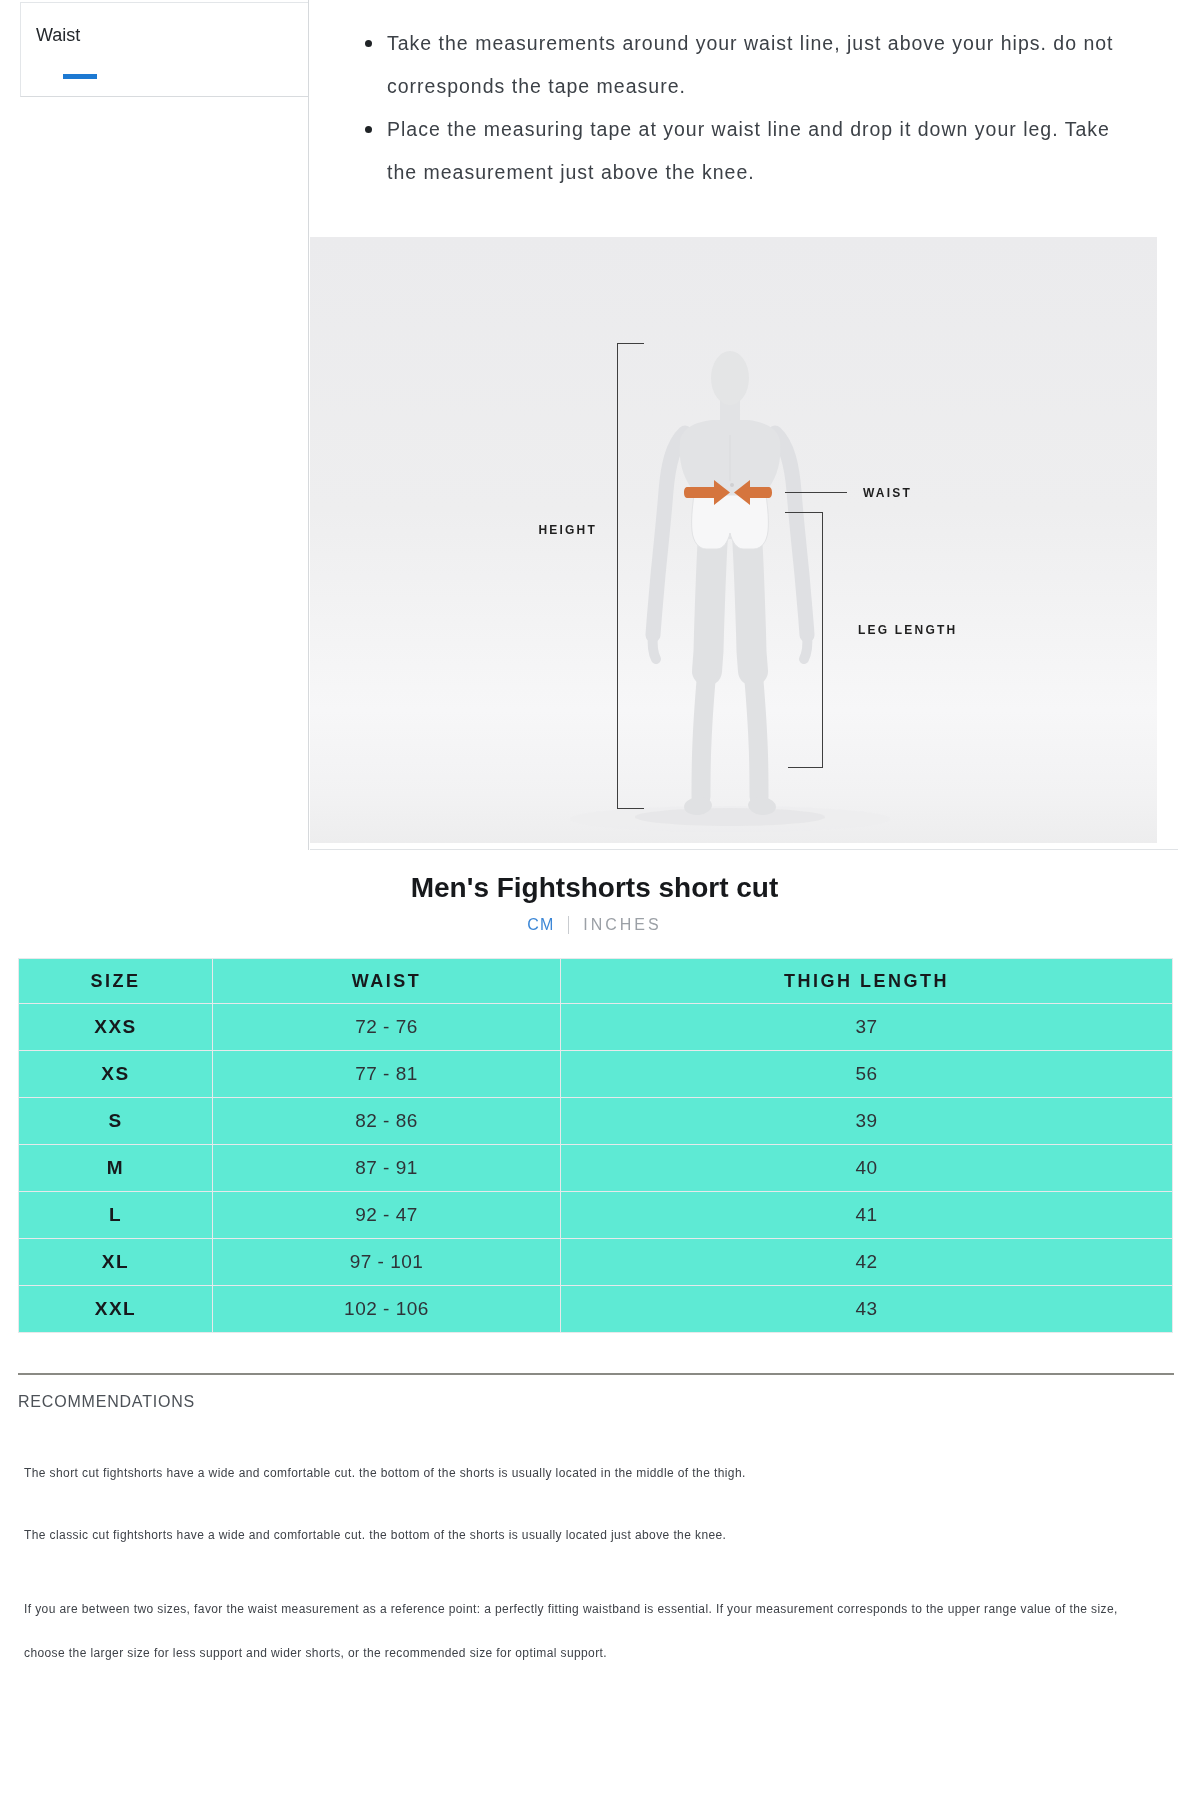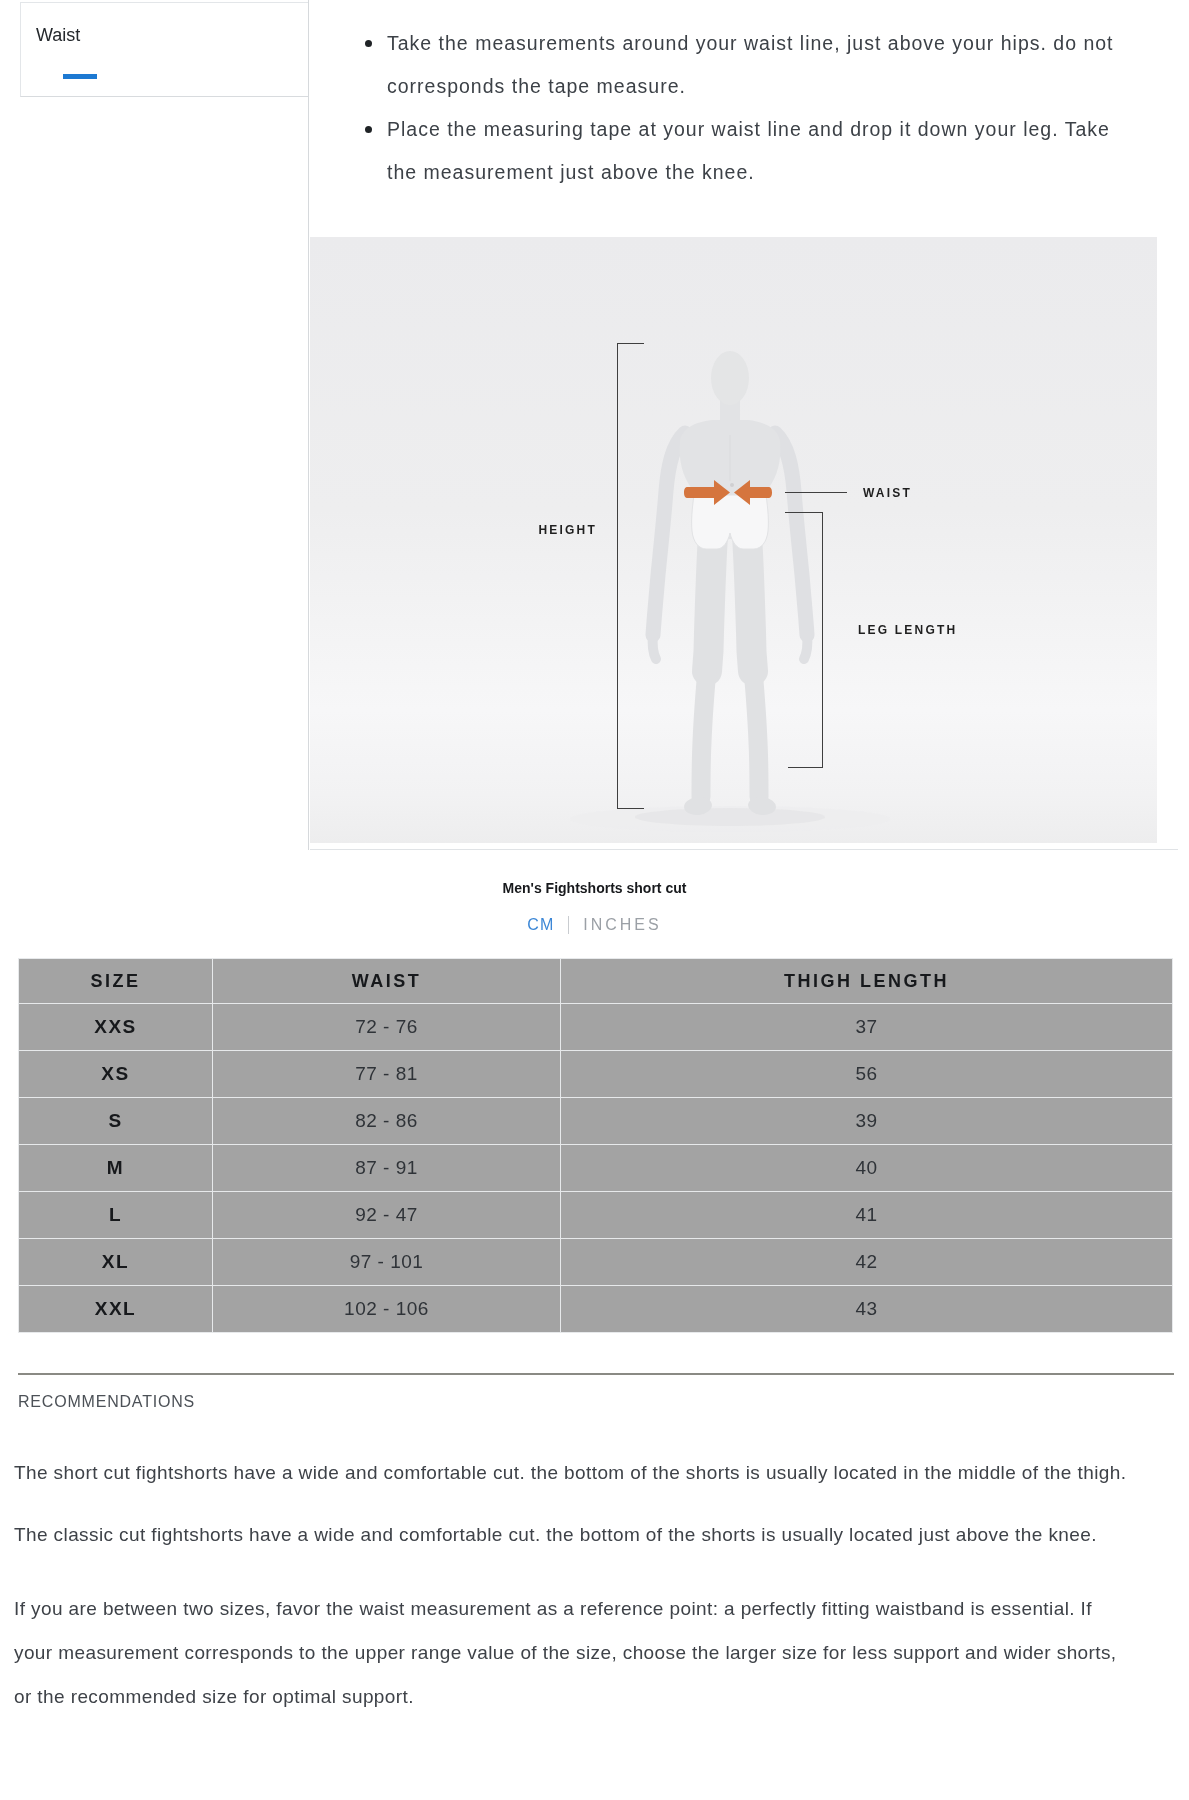--- a/index.html
+++ b/index.html
@@ -30,44 +30,44 @@
     background:linear-gradient(180deg,#ebebed 0%,#eeeeef 45%,#f7f7f8 78%,#f2f2f3 92%,#ededee 100%); }
   .figure-box svg { position:absolute; left:0; top:0; }
   .meas-line { position:absolute; background:#3f3f3f; }
   .diag-label { position:absolute; font-size:12px; font-weight:bold; color:#1f1f1f;
     letter-spacing:2.2px; white-space:nowrap; }
   .lbl-height { left:187px; top:286px; width:100px; text-align:right; }
   .lbl-waist  { left:553px; top:249px; }
   .lbl-leg    { left:548px; top:386px; }
 
   
-  .chart-title { margin-top:26px; text-align:center; font-size:14px; font-weight:bold;
+  .chart-title { margin-top:26px; text-align:center; font-size:28px; font-weight:bold;
     color:#17191c; line-height:24px; }
   .unit-toggle { margin-top:14px; height:20px; display:flex; justify-content:center;
     align-items:flex-end; gap:14px; }
   .unit-cm { font-size:16px; letter-spacing:1px; color:#3c87d6; cursor:pointer; }
   .unit-bar { width:1px; height:18px; background:#c9ccd0; }
   .unit-inches { font-size:16px; letter-spacing:3px; color:#9ba0a6; cursor:pointer; }
 
   
   table.size-table { border-collapse:collapse; table-layout:fixed; width:1154px;
     margin:24px 0 0 18px; }
   .size-table th, .size-table td { border:1px solid #e7e9eb; text-align:center;
-    vertical-align:middle; background:#a3a3a3; }
+    vertical-align:middle; background:#5eead4; }
   .size-table th { height:45px; font-size:18px; font-weight:bold; color:#17191c;
     letter-spacing:2.5px; }
   .size-table td { height:47px; font-size:19px; color:#2f3338; letter-spacing:0.5px; }
   .size-table td.size-col { font-weight:bold; font-size:19px; color:#17191c;
     letter-spacing:1.5px; }
 
   
   .rule { margin:40px 15px 0 18px; height:2px; background:#8a8a84; }
   .rec-heading { margin:16px 0 0 18px; font-size:16px; letter-spacing:0.8px;
     color:#4c5157; line-height:22px; }
-  .rec-p { margin-left:14px; max-width:1120px; font-size:19px; letter-spacing:0.4px;
+  .rec-p { margin-left:24px; max-width:1120px; font-size:12px; letter-spacing:0.4px;
     line-height:44px; color:#3e4248; }
   .rec-p.p1 { margin-top:38px; }
   .rec-p.p2 { margin-top:18px; }
   .rec-p.p3 { margin-top:30px; }
 </style>
 </head>
 <body>
 
 <div class="panel">
 

